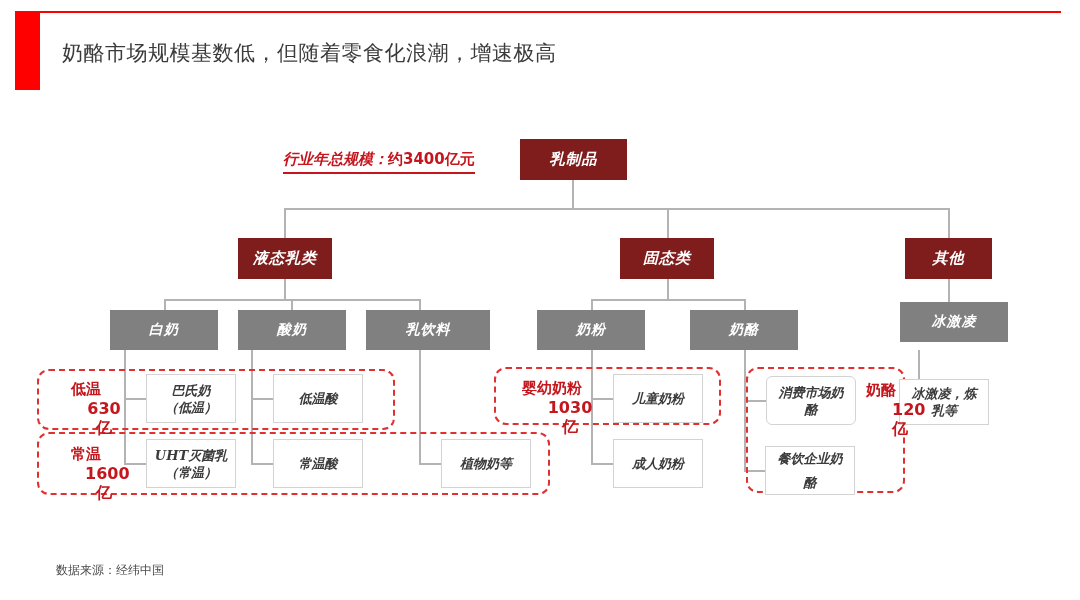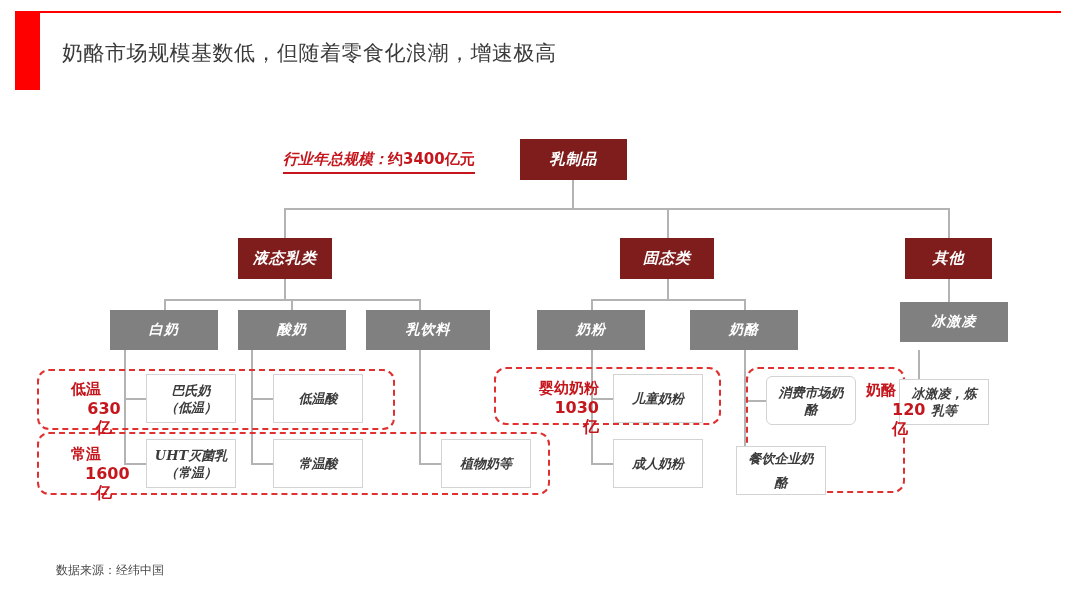--- a/index.html
+++ b/index.html
@@ -258,39 +258,39 @@
     <span class="ln">儿童奶粉</span>
   </div>
   <div class="node leaf" style="left:613px; top:439px; width:90px; height:49px;">
     <span class="ln">成人奶粉</span>
   </div>
 
   <div class="node leaf" style="left:766px; top:376px; width:90px; height:49px; flex-direction:column;border-radius:6px;">
     <span class="ln">消费市场奶</span>
     <span class="ln">酪</span>
   </div>
-  <div class="node leaf" style="left:736px; top:446px; width:90px; height:49px; flex-direction:column;gap:7px;">
+  <div class="node leaf" style="left:765px; top:446px; width:90px; height:49px; flex-direction:column;gap:7px;">
     <span class="ln">餐饮企业奶</span>
     <span class="ln">酪</span>
   </div>
 
   <div class="node leaf" style="left:899px; top:379px; width:90px; height:46px; flex-direction:column;">
     <span class="ln">冰激凌，炼</span>
     <span class="ln">乳等</span>
   </div>
 
   <div class="anno" style="left:49px; top:380px; width:74px;">
     <span>低温</span>
     <span class="num">630亿</span>
   </div>
   <div class="anno" style="left:49px; top:445px; width:74px;">
     <span>常温</span>
     <span class="num">1600亿</span>
   </div>
-  <div class="anno" style="left:505px; top:379px; width:94px;text-align:right;">
+  <div class="anno" style="left:505px; top:379px; width:94px;">
     <span>婴幼奶粉</span>
     <span class="num">1030亿</span>
   </div>
   <div class="anno" style="left:856px; top:381px; width:50px;">
     <span>奶酪</span>
     <span class="num">120亿</span>
   </div>
 
   <div class="source-note">数据来源：经纬中国</div>
 

